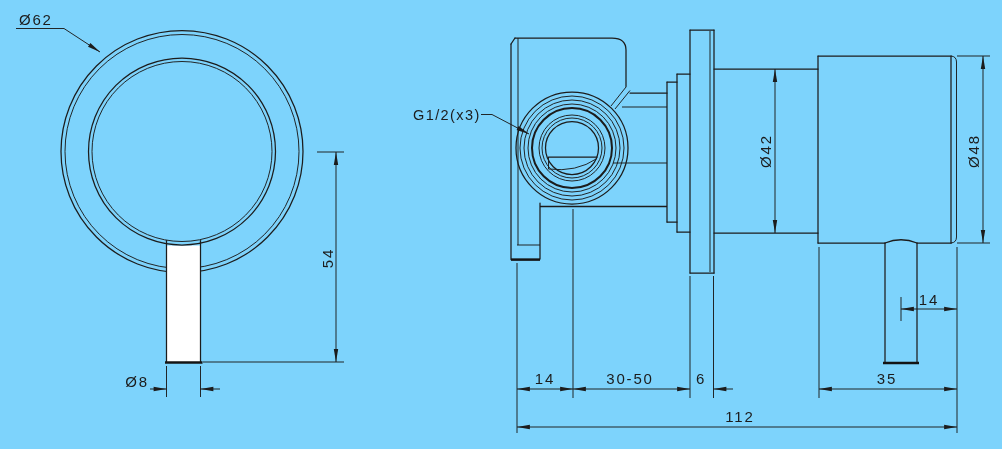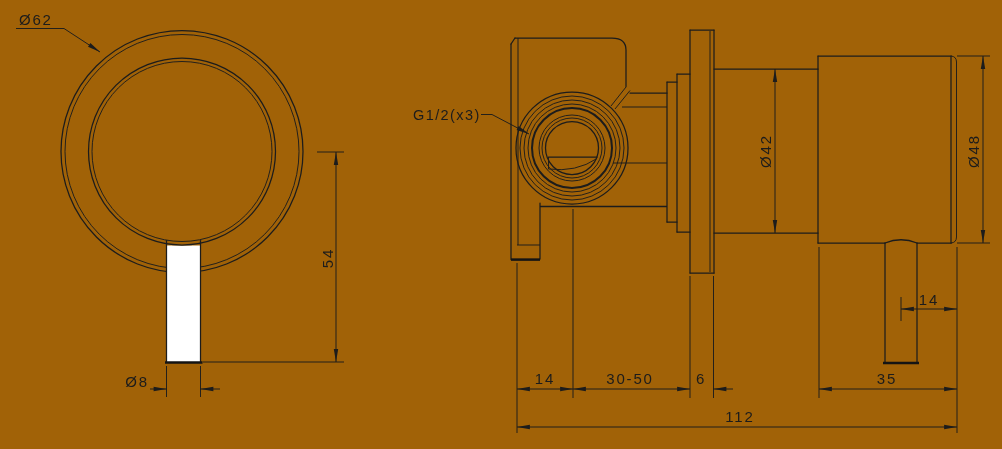--- a/index.html
+++ b/index.html
@@ -1,16 +1,16 @@
 <!DOCTYPE html>
 <html><head>
 <meta charset="utf-8">
 <style>
   html,body{margin:0;padding:0;background:#ffffff;}
-  .stage{width:1002px;height:449px;background:#a16207;position:relative;overflow:hidden;}
+  .stage{width:1002px;height:449px;background:#7dd3fc;position:relative;overflow:hidden;}
   svg{display:block;}
   .ol{stroke:#1c1c1c;stroke-width:1.25;fill:none;stroke-linecap:round;}
   .thin{stroke:#1c1c1c;stroke-width:0.95;fill:none;stroke-linecap:butt;}
   .boldc{stroke:#1c1c1c;stroke-width:2;fill:none;}
   .thick{stroke:#141414;stroke-width:2.5;fill:none;stroke-linecap:butt;}
   .mid{stroke:#1c1c1c;stroke-width:1.6;fill:none;}
   text{font-family:"Liberation Sans",sans-serif;font-size:15px;letter-spacing:1.8px;fill:#1c1c1c;}
   .lbl{font-size:14.5px;letter-spacing:1.4px;}
 </style>
 </head>

